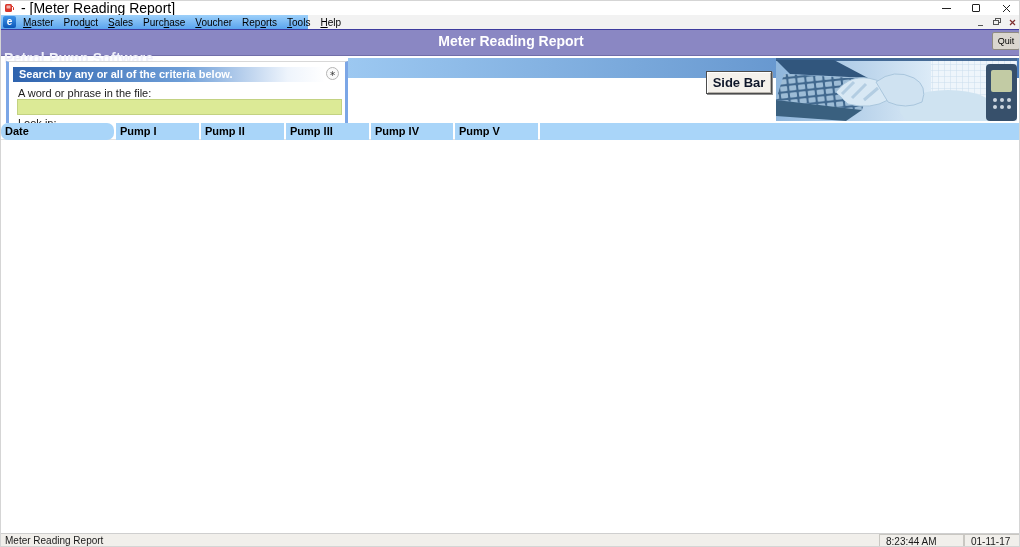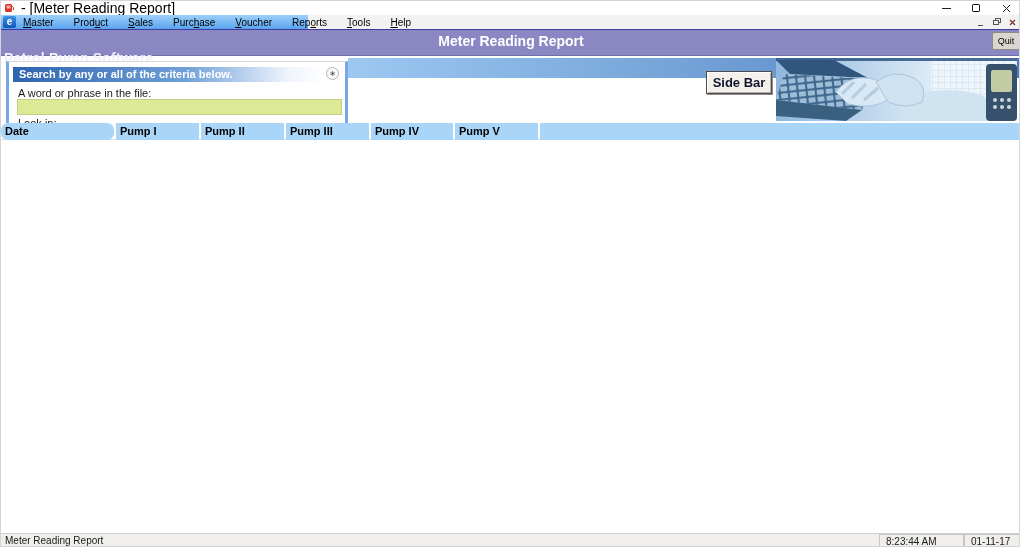--- a/index.html
+++ b/index.html
@@ -12,21 +12,21 @@
   .title-text{margin-left:7px;font-size:14px;color:#000;white-space:nowrap;}
   .win-controls{position:absolute;right:0;top:0;height:14px;display:flex;align-items:center;}
   .win-btn{width:30px;height:14px;display:flex;align-items:center;justify-content:center;cursor:default;}
   .glyph-min{width:9px;height:1px;background:#222;}
   .glyph-max{width:8px;height:8px;border:1px solid #222;border-radius:1px;}
 
   
   .menubar{position:absolute;left:0;top:14px;width:1020px;height:14px;background:#f2f2f2;}
   .menubar-left{position:absolute;left:0;top:0;width:307px;height:14px;background:linear-gradient(to bottom,var(--menu_blue,#9dd0fa),#5aa4ee);display:flex;align-items:center;}
   .e-icon{margin-left:2px;width:13px;height:12px;border-radius:2px;background:linear-gradient(to bottom,#3f93e8,#0b56b8);color:#fff;font-size:10px;font-weight:bold;line-height:12px;text-align:center;flex:0 0 auto;}
-  .menu-items{display:flex;column-gap:20px;margin-left:7px;}
+  .menu-items{display:flex;column-gap:10px;margin-left:7px;}
   .menu-item{font-size:10px;color:#000;white-space:nowrap;cursor:default;}
   .menu-item u{text-decoration:underline;}
   .mdi-controls{position:absolute;right:3px;top:1px;height:12px;display:flex;align-items:center;column-gap:5px;}
   .mdi-btn{width:11px;height:11px;display:flex;align-items:center;justify-content:center;}
   .mdi-min{width:5px;height:1px;background:#555;margin-top:6px;}
   .mdi-restore{position:relative;width:8px;height:8px;}
   .mdi-restore::before{content:"";position:absolute;left:2px;top:0;width:4px;height:3px;border:1px solid #555;}
   .mdi-restore::after{content:"";position:absolute;left:0;top:2px;width:4px;height:3px;border:1px solid #555;background:#f2f2f2;}
   .menu-underline{position:absolute;left:0;top:28px;width:1020px;height:1px;background:#3e3b9e;}
 

